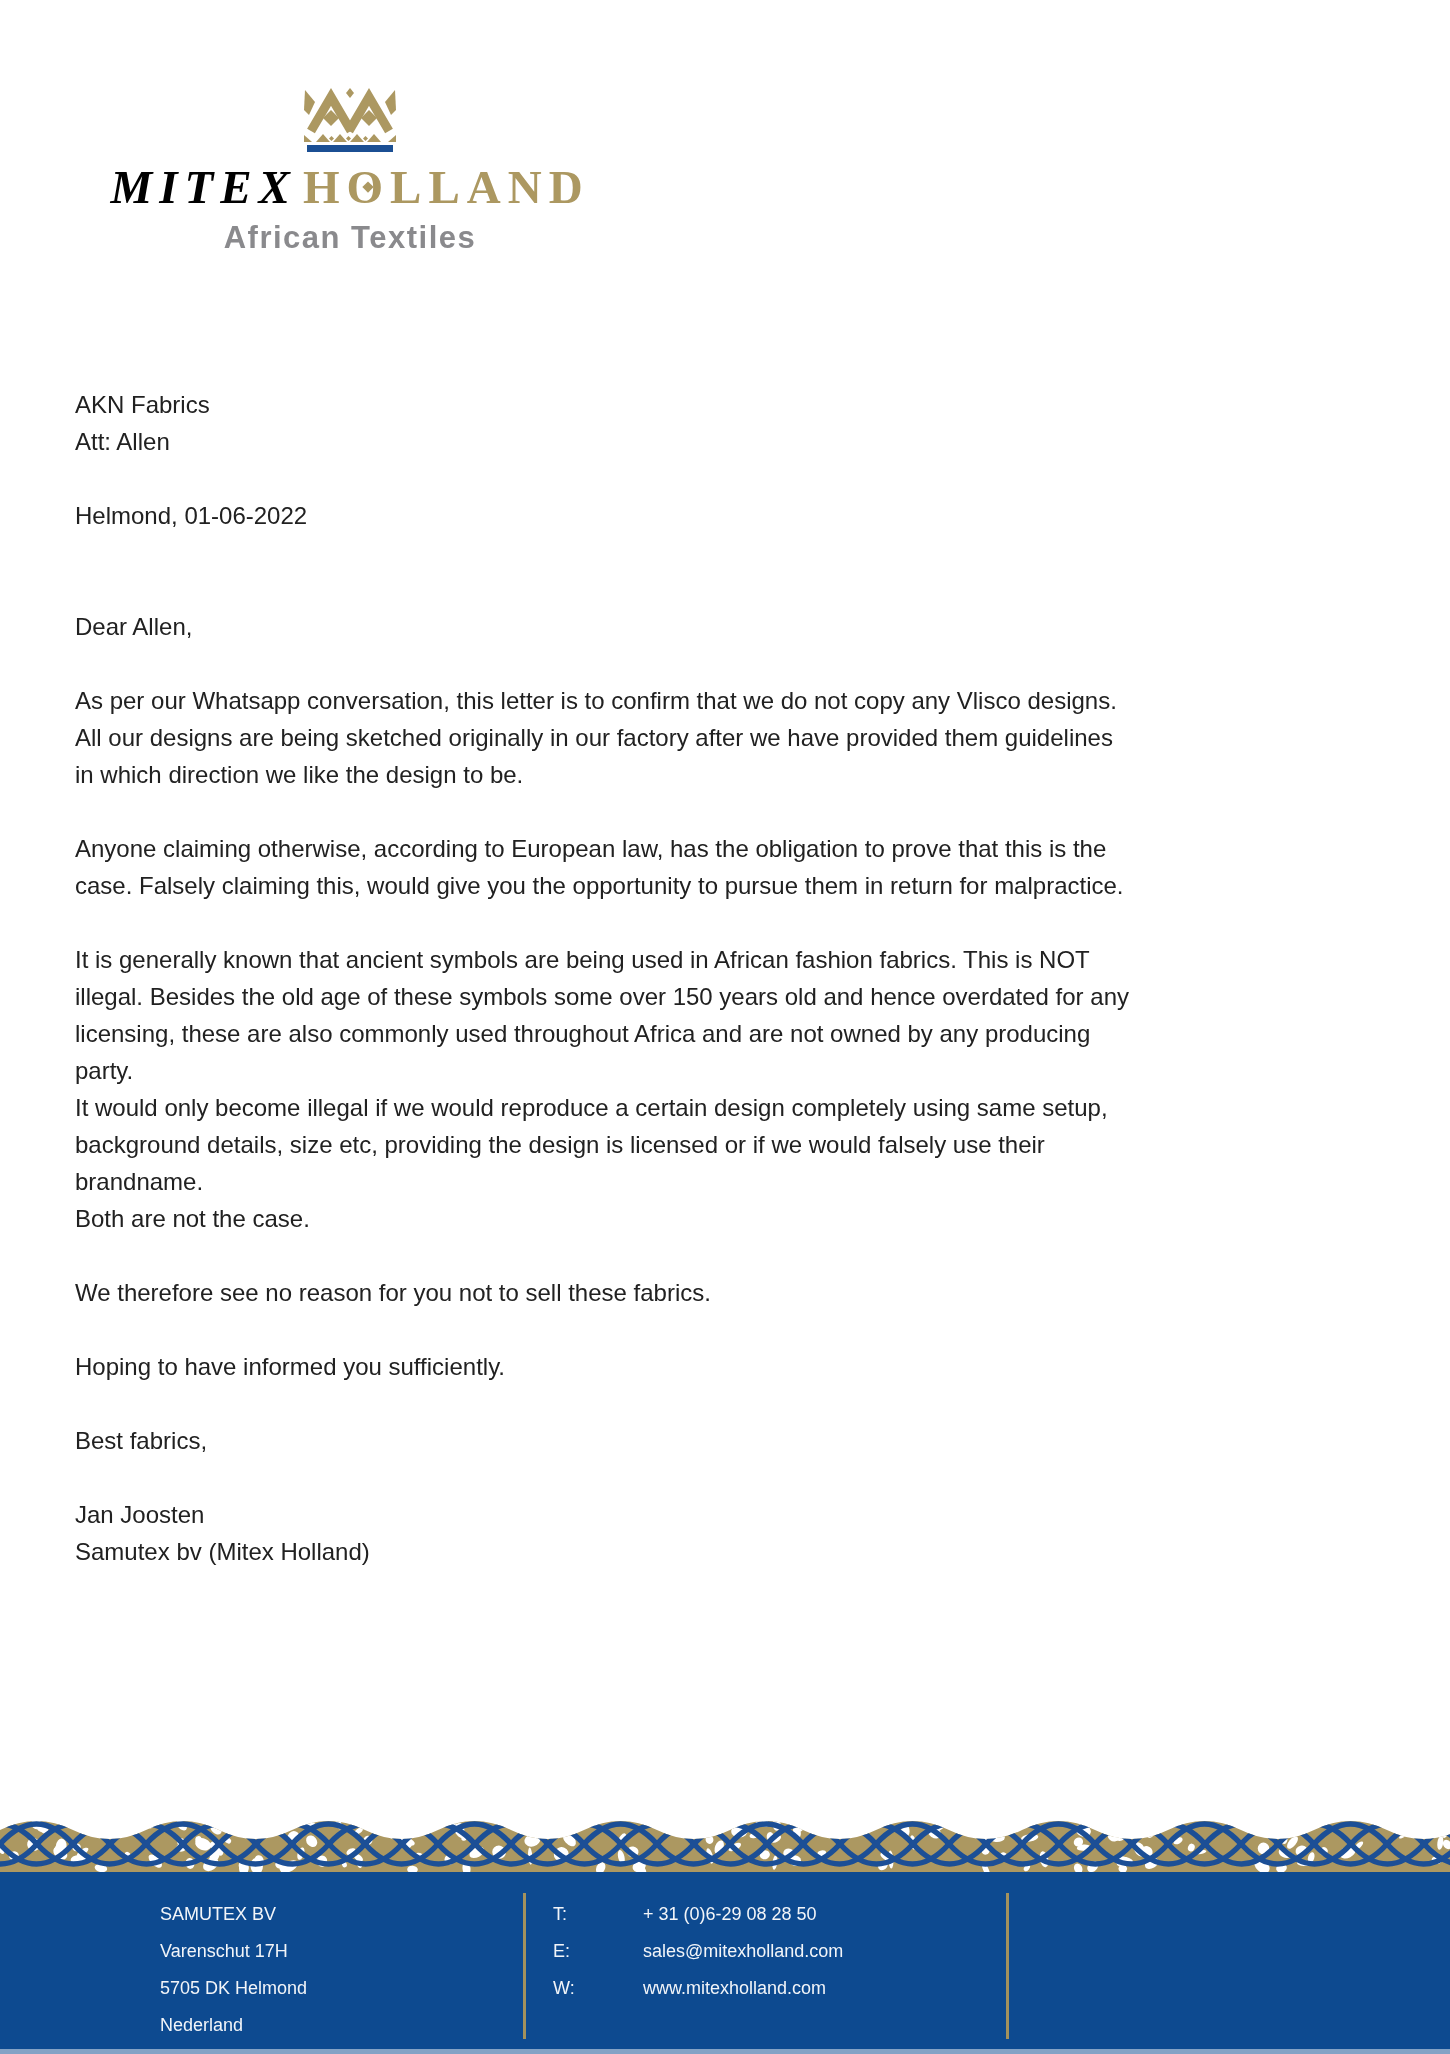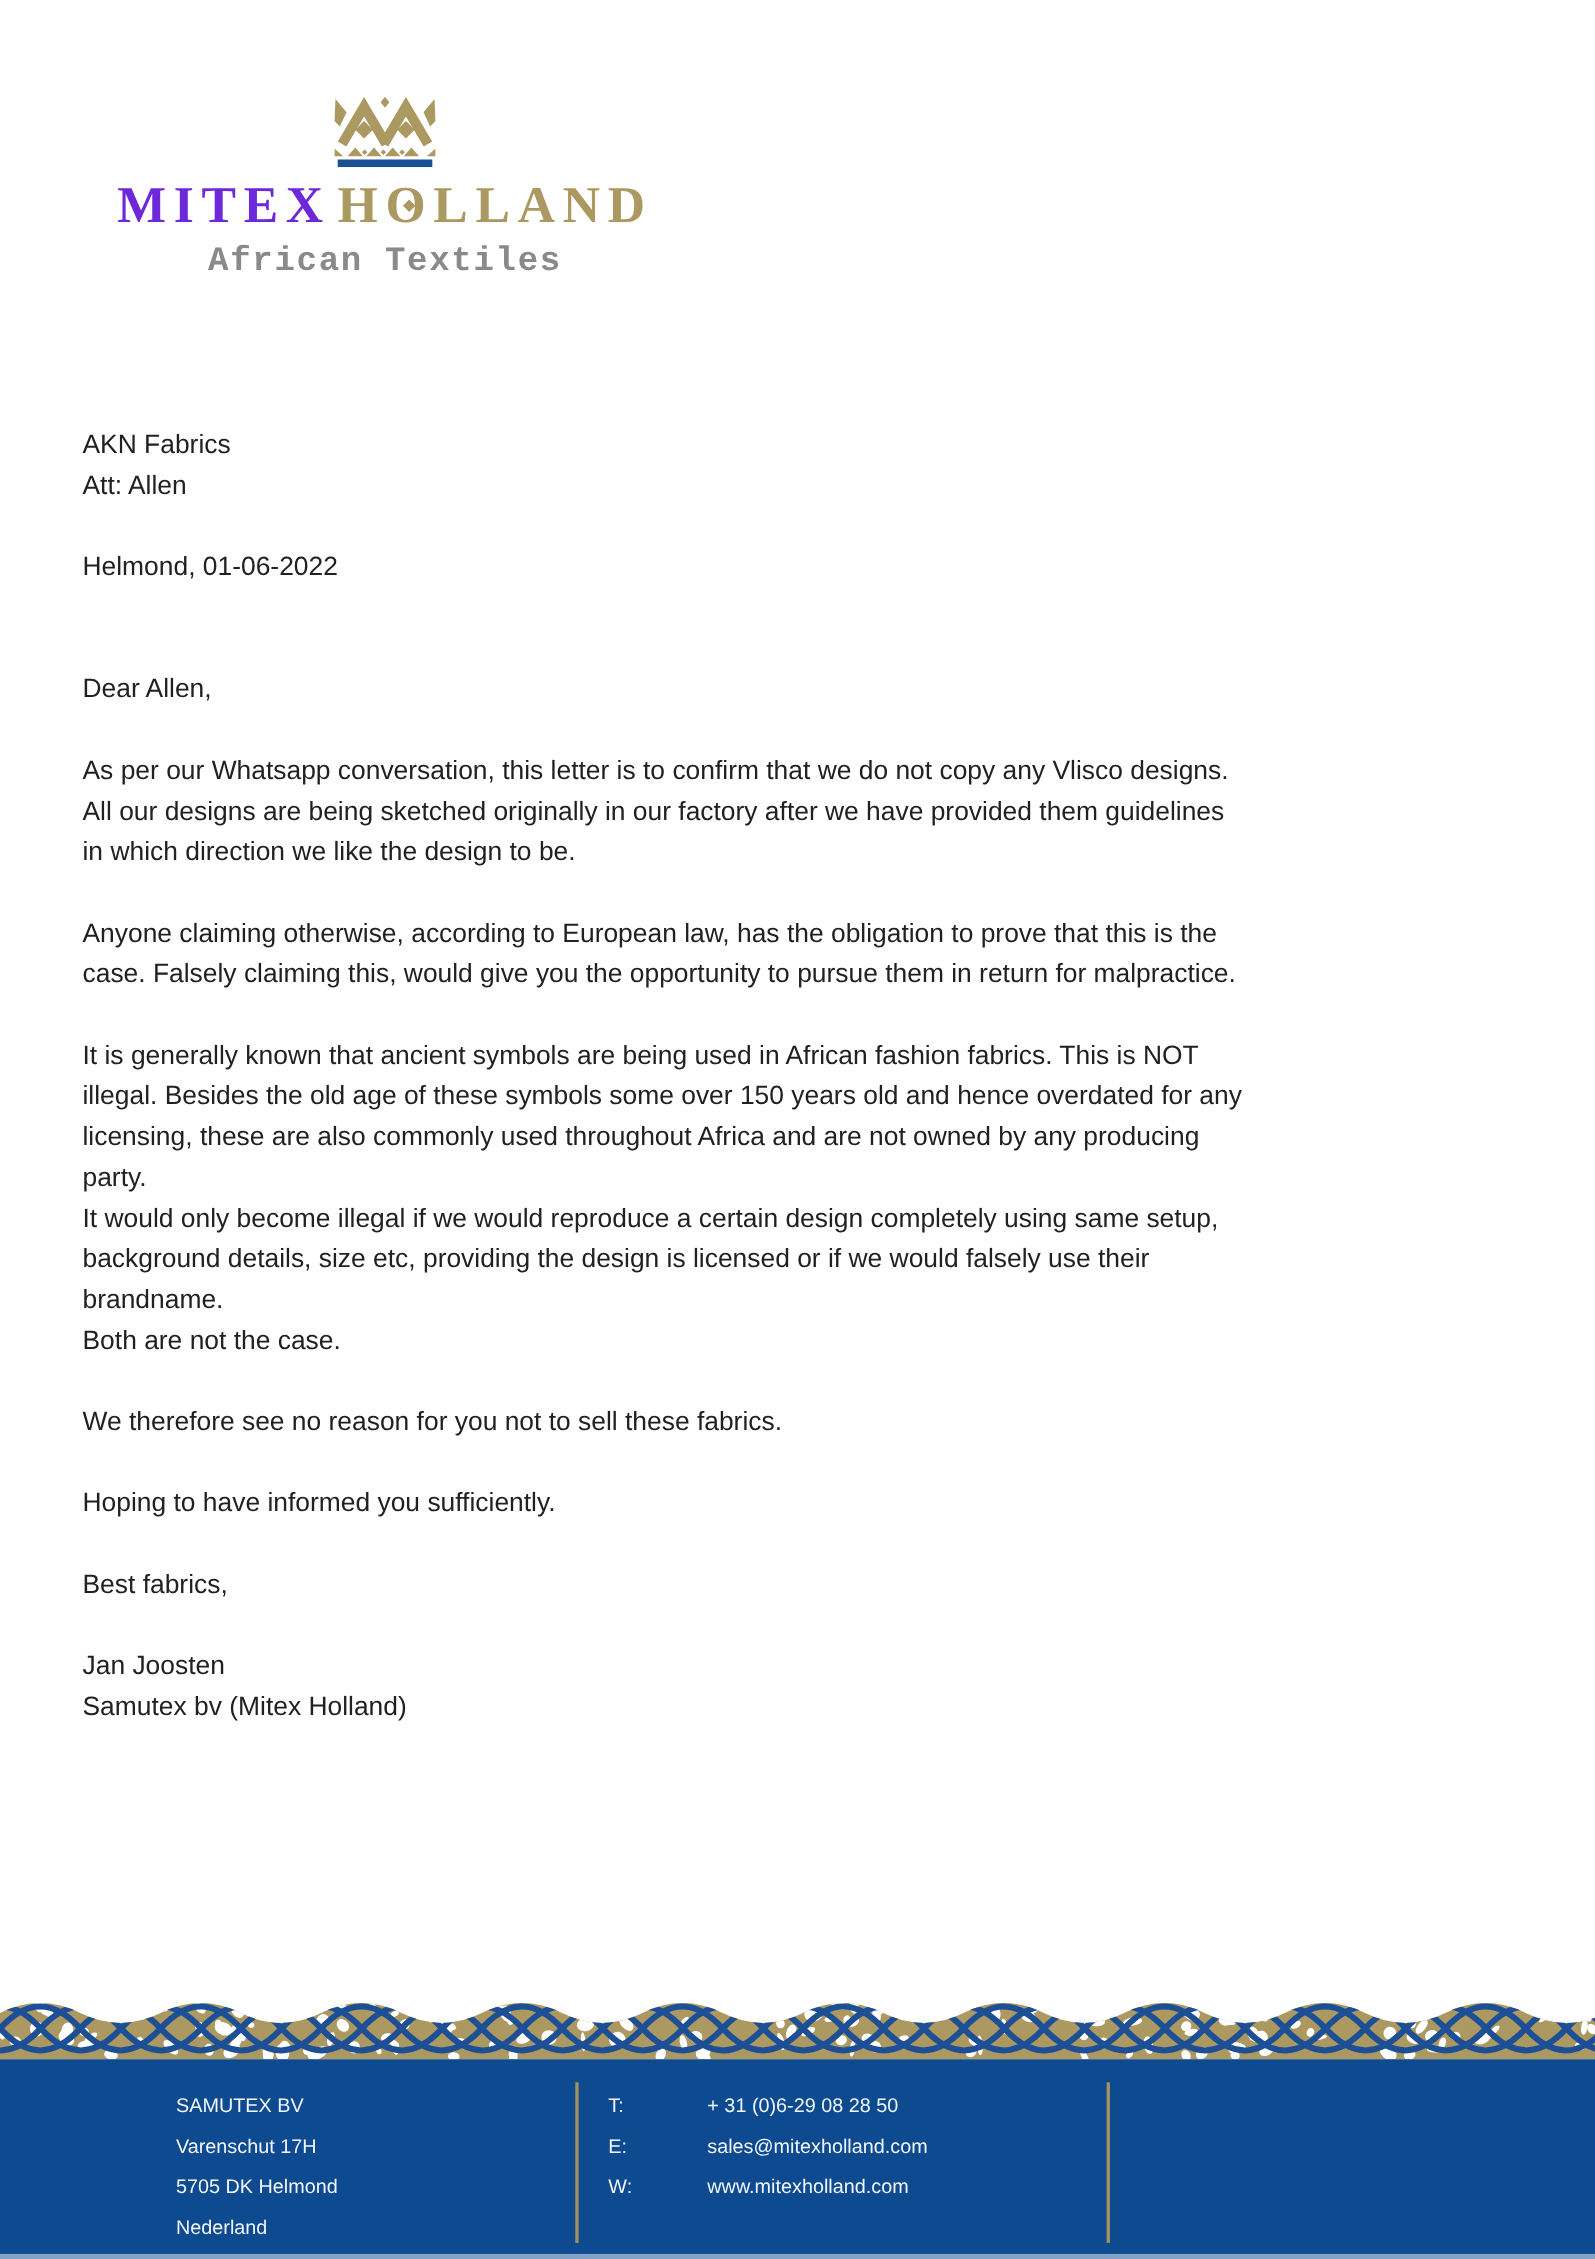--- a/index.html
+++ b/index.html
@@ -8,29 +8,29 @@
     font-family:"Liberation Sans", sans-serif; color:#1f1f1f; overflow:hidden;
   }
 
   
   .logo-block { position:absolute; top:84px; left:70px; width:560px; text-align:center; }
   .crown-wrap { display:block; margin:0 auto; width:92px; height:68px; }
   .brand-line {
     margin-top:12px; font-family:"Liberation Serif", serif; font-weight:bold;
     font-size:47px; line-height:1; letter-spacing:7px; white-space:nowrap;
   }
-  .brand-primary { color:#6d28d9; }
+  .brand-primary { color:#000000;font-style:italic; }
   .brand-secondary { color:#AC9861; margin-left:6px; }
   .o-wrap { position:relative; display:inline-block; }
   .o-diamond {
     position:absolute; left:50%; top:50%; width:8px; height:8px; background:#AC9861;
     transform:translate(-50%,-62%) rotate(45deg);
   }
   .tagline {
-    margin-top:9px; font-family:Liberation Mono, monospace; font-weight:bold;
+    margin-top:9px; font-family:Liberation Sans, sans-serif; font-weight:bold;
     font-size:31px; letter-spacing:1.5px; color:#8A8A8D;
   }
 
   
   .letter {
     position:absolute; left:75px; top:386px; width:1335px;
     font-size:24px; line-height:37px; color:#212121;
   }
   .letter p { margin:0 0 37px 0; white-space:pre-line; }
   .letter p.gap2 { margin-bottom:74px; }

